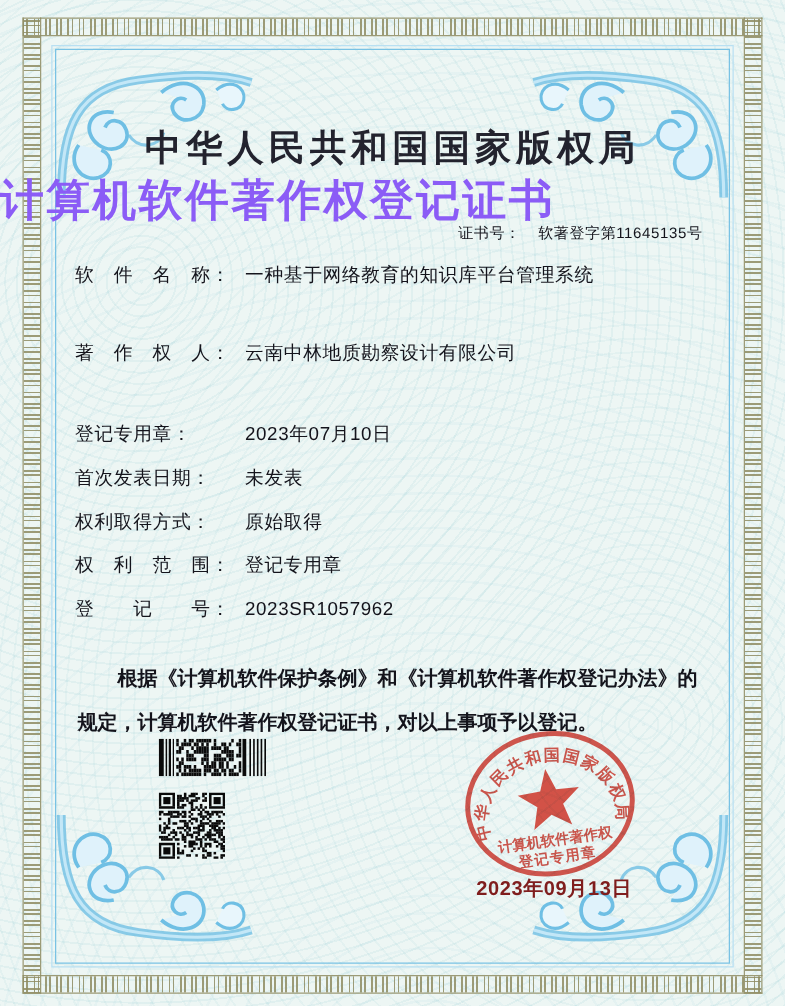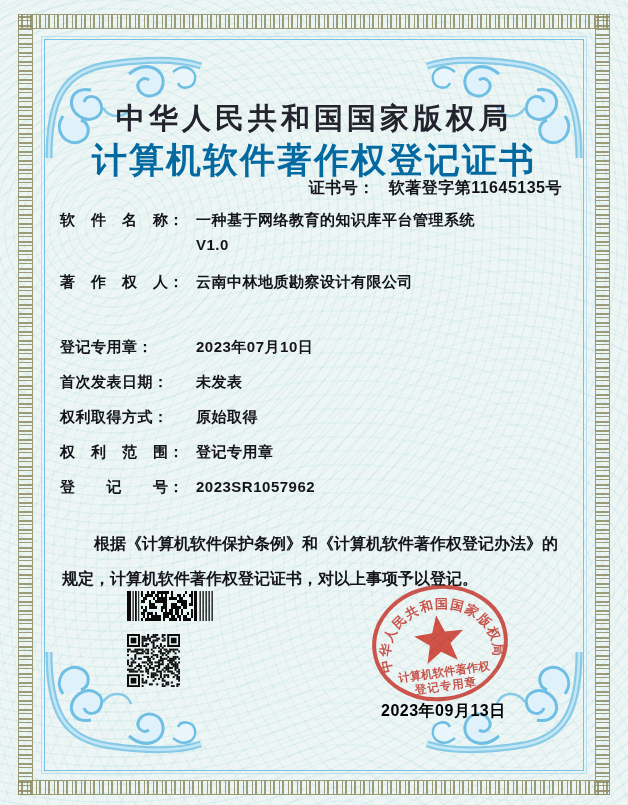--- a/index.html
+++ b/index.html
@@ -44,48 +44,48 @@
   .corner-tr{right:33px;top:30px;transform:scaleX(-1);}
   .corner-bl{left:33px;bottom:25px;transform:scaleY(-1);}
   .corner-br{right:33px;bottom:25px;transform:scale(-1,-1);}
 
   .authority{
     position:absolute;top:99px;left:0;width:100%;text-align:center;
     font-family:"Liberation Serif","DejaVu Serif",serif;
     font-size:29px;font-weight:600;letter-spacing:4px;color:#23232e;
   }
   .cert-title{
-    position:absolute;top:137px;left:0;width:100%;text-align:center;
+    position:absolute;top:137px;left:0;width:100%;
     font-family:"Liberation Serif","DejaVu Serif",serif;
-    font-size:35px;font-weight:700;letter-spacing:2px;color:#0369a1;
+    font-size:35px;font-weight:700;letter-spacing:2px;color:#8b5cf6;
   }
   .cert-no{
     position:absolute;top:178px;right:66px;
-    font-size:16px;font-weight:700;letter-spacing:.5px;
+    font-size:12px;font-weight:400;letter-spacing:.5px;
   }
   .cert-no .gap{display:inline-block;width:14px;}
 
-  .row{position:absolute;left:60px;font-size:15px;font-weight:700;white-space:nowrap;}
+  .row{position:absolute;left:60px;font-size:15px;font-weight:400;white-space:nowrap;}
   .row .lbl{display:inline-block;min-width:128px;letter-spacing:.5px;}
   .row .val{margin-left:8px;letter-spacing:.5px;}
   .row .val2{margin-left:136px;margin-top:6px;letter-spacing:.5px;}
 
   .statement{
     position:absolute;left:62px;top:510px;width:502px;
     font-size:16px;font-weight:700;line-height:35px;
     text-indent:2em;letter-spacing:0;
   }
 
   .barcode{position:absolute;left:127px;top:591px;}
   .qrcode{position:absolute;left:127px;top:634px;}
 
   .seal{position:absolute;left:366px;top:582px;opacity:.92;mix-blend-mode:multiply;}
   .issue-date{
     position:absolute;left:381px;top:701px;
-    font-size:16px;font-weight:700;letter-spacing:.5px;color:#000000;text-align:center;
+    font-size:16px;font-weight:700;letter-spacing:.5px;color:#7f1d1d;text-align:center;
   }
 </style>
 </head>
 <body>
 
 <div class="bg-waves"></div>
 
 <div class="fret fret-h fret-top"></div>
 <div class="fret fret-h fret-bottom"></div>
 <div class="fret fret-v fret-left"></div>
@@ -140,21 +140,20 @@
 
 <div class="authority">中华人民共和国国家版权局</div>
 <div class="cert-title">计算机软件著作权登记证书</div>
 
 <div class="cert-no">
   <span>证书号：</span><span class="gap"></span><span>软著登字第11645135号</span>
 </div>
 
 <div class="row" style="top:211px">
   <span class="lbl">软　件　名　称：</span><span class="val">一种基于网络教育的知识库平台管理系统</span>
-  <div class="val2">V1.0</div>
 </div>
 <div class="row" style="top:273px">
   <span class="lbl">著　作　权　人：</span><span class="val">云南中林地质勘察设计有限公司</span>
 </div>
 <div class="row" style="top:338px">
   <span class="lbl">登记专用章：</span><span class="val">2023年07月10日</span>
 </div>
 <div class="row" style="top:373px">
   <span class="lbl">首次发表日期：</span><span class="val">未发表</span>
 </div>

